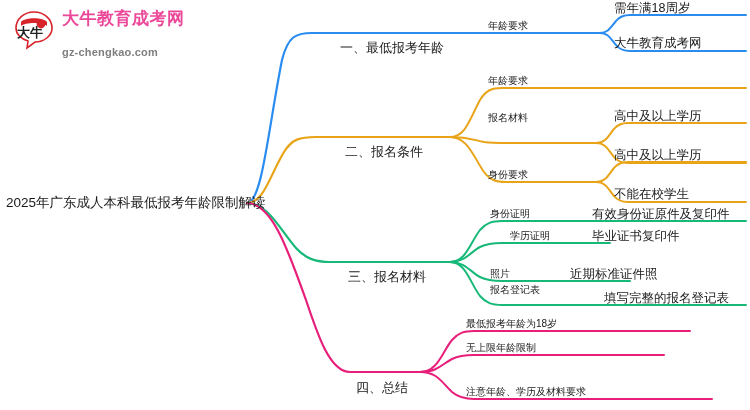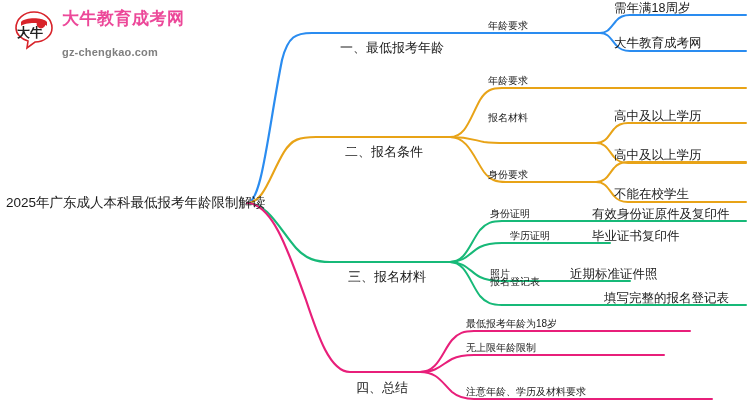--- a/index.html
+++ b/index.html
@@ -160,21 +160,21 @@
 
   <div class="node node-l2" style="left:490px; top:208px;">身份证明</div>
   <div class="node node-l3" style="left:592px; top:208px;">有效身份证原件及复印件</div>
 
   <div class="node node-l2" style="left:490px; top:230px;margin-left:20px;">学历证明</div>
   <div class="node node-l3" style="left:592px; top:230px;">毕业证书复印件</div>
 
   <div class="node node-l2" style="left:490px; top:268px;">照片</div>
   <div class="node node-l3" style="left:570px; top:268px;">近期标准证件照</div>
 
-  <div class="node node-l2" style="left:490px; top:276px;">报名登记表</div>
+  <div class="node node-l2" style="left:490px; top:284px;">报名登记表</div>
   <div class="node node-l3" style="left:604px; top:292px;">填写完整的报名登记表</div>
 
   <div class="node node-l1" style="left:356px; top:360px;">四、总结</div>
   <div class="node node-l2" style="left:466px; top:318px;">最低报考年龄为18岁</div>
   <div class="node node-l2" style="left:466px; top:342px;">无上限年龄限制</div>
   <div class="node node-l2" style="left:466px; top:386px;">注意年龄、学历及材料要求</div>
 
 </div>
 
 </body></html>

